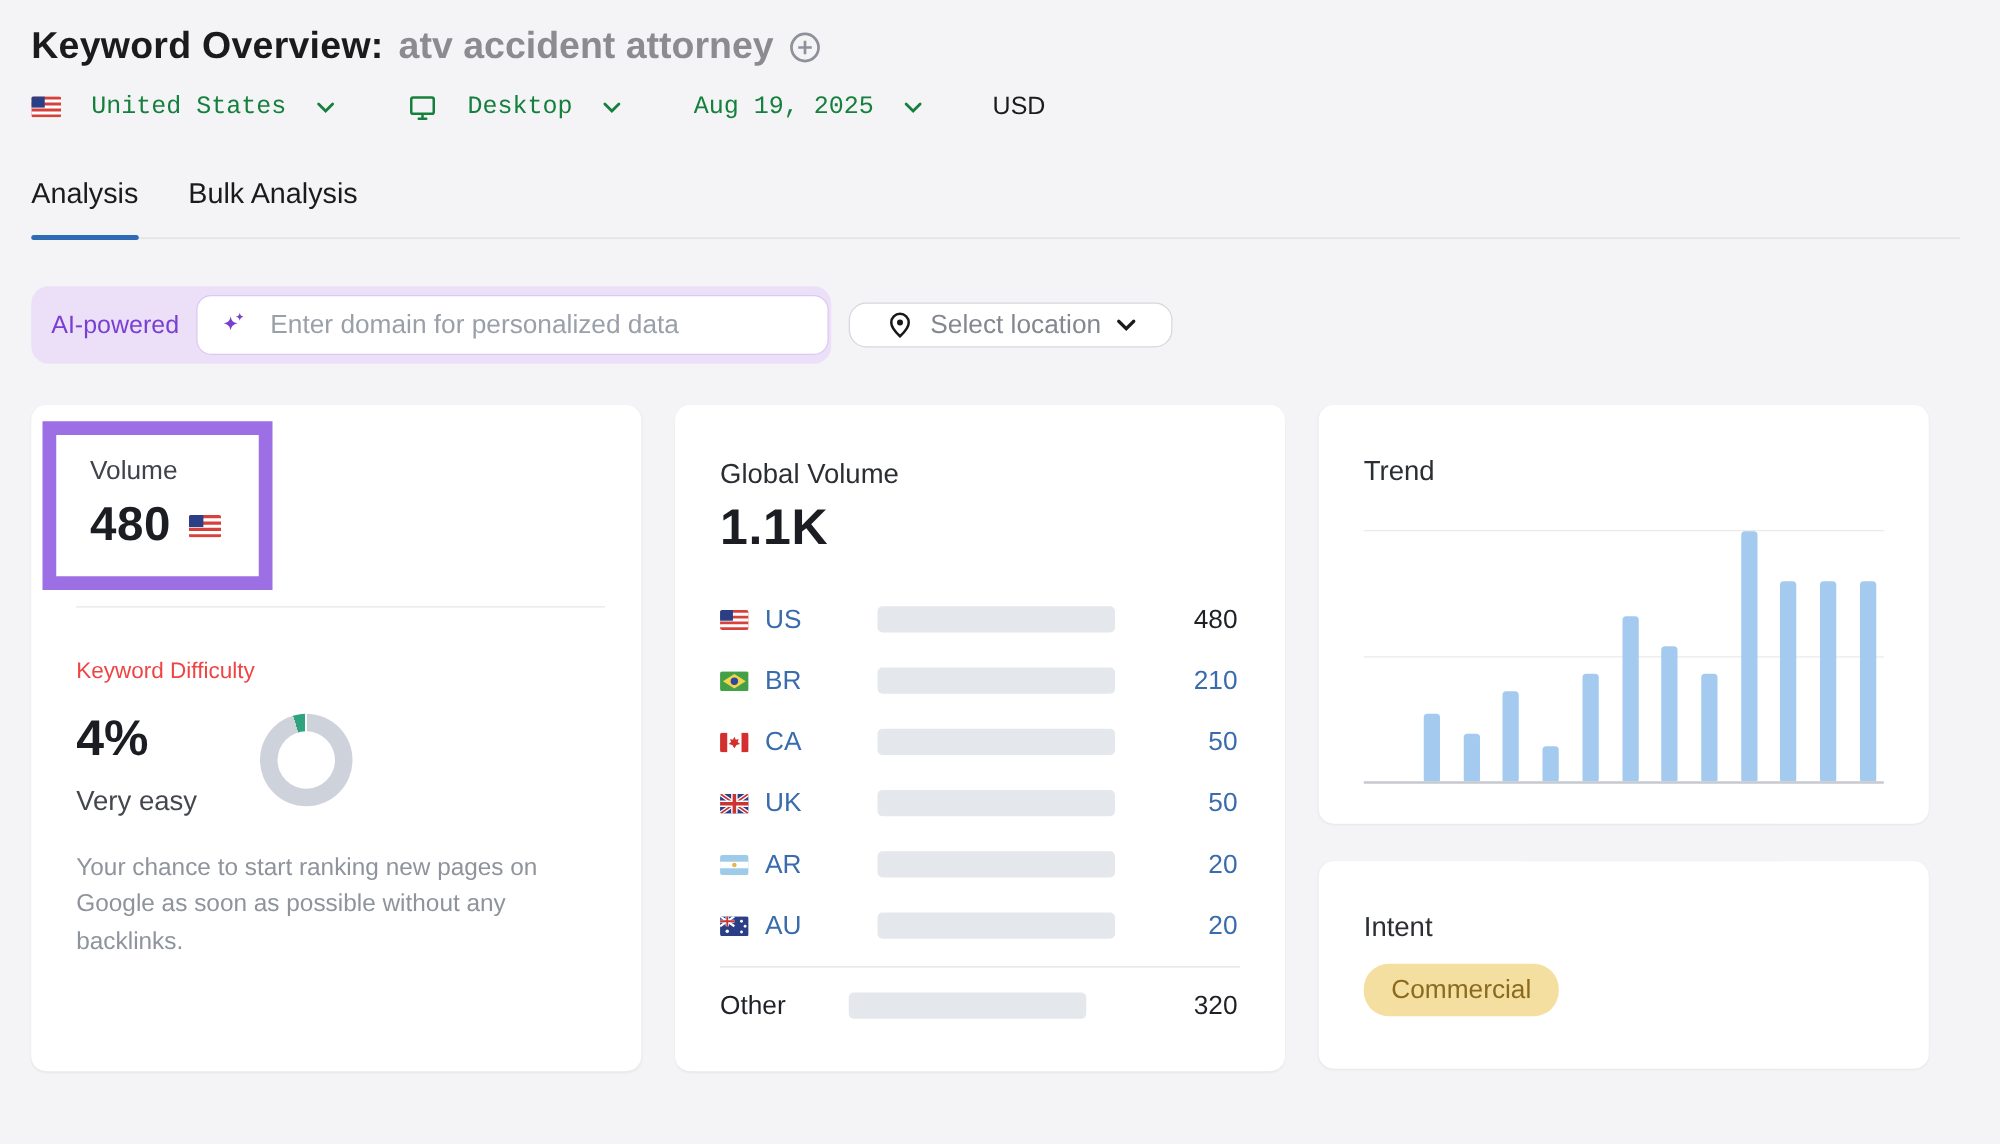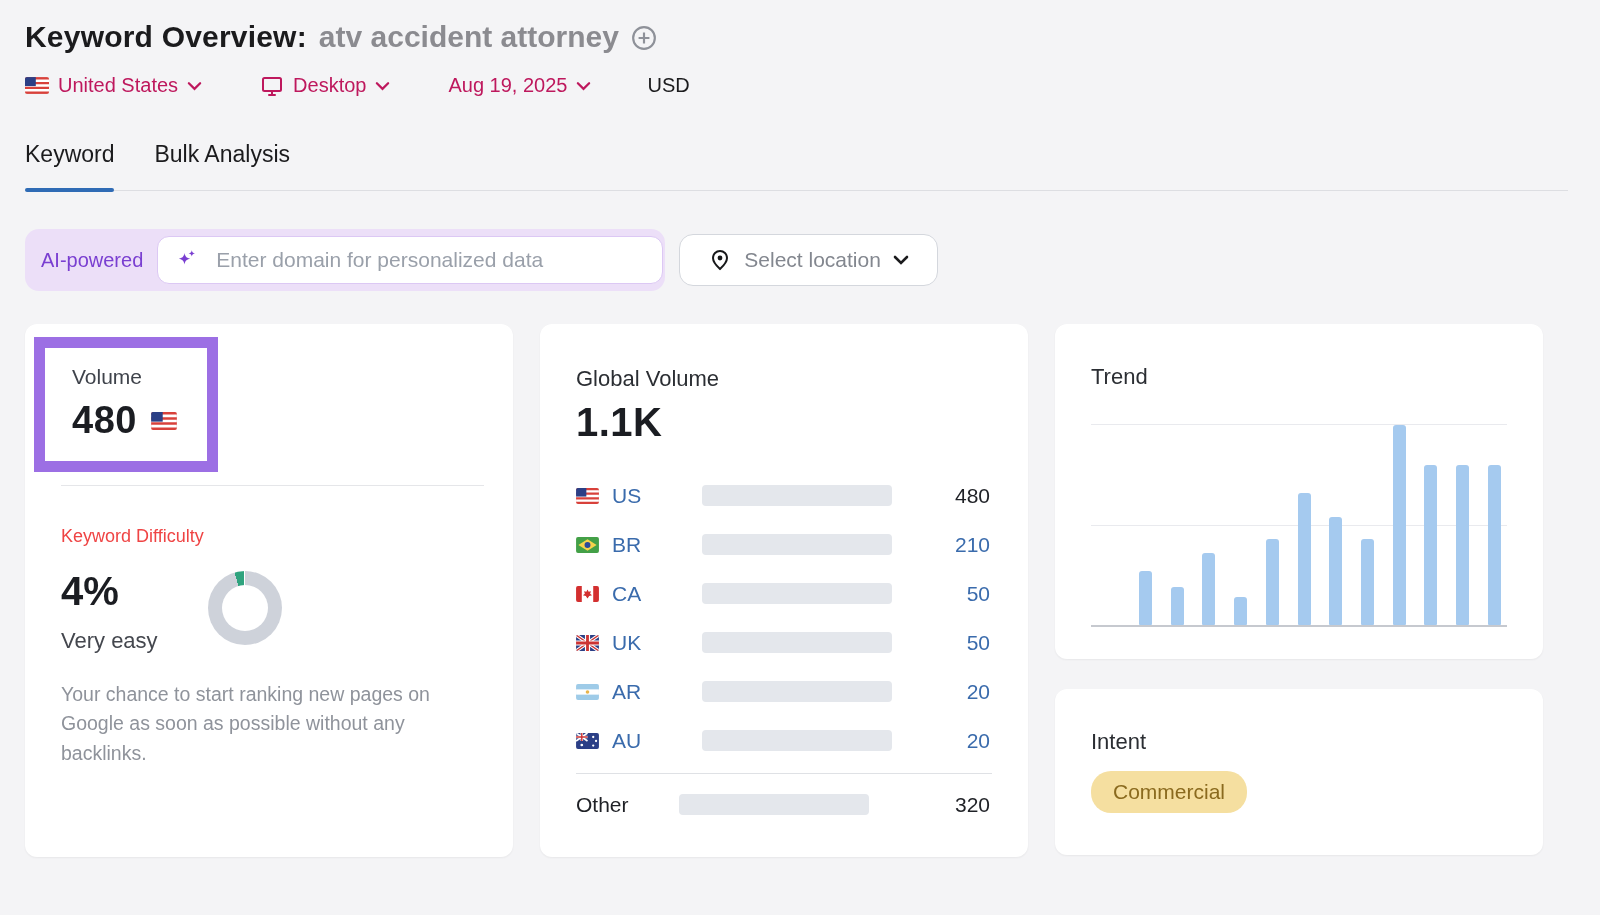--- a/index.html
+++ b/index.html
@@ -11,42 +11,42 @@
   }
   .page { padding:20px 0 0 25px; width:1575px; }
 
   
   .title-row { display:flex; align-items:center; gap:12px; }
   h1 { font-size:30px; font-weight:700; color:#1b1b1d; letter-spacing:.2px; }
   .title-keyword { font-size:30px; font-weight:700; color:#8b8b90; }
   .plus-icon { width:26px; height:26px; color:#8e9199; margin-top:2px; cursor:pointer; }
 
   .filter-row { display:flex; align-items:center; margin-top:20px; font-size:20px; }
-  .filter { display:flex; align-items:center; gap:9px; color:#be185d; cursor:pointer; }
+  .filter { display:flex; align-items:center; gap:24px; color:#15803d; cursor:pointer;font-family:Liberation Mono, monospace; }
   .filter + .filter { margin-left:58px; }
   .chev { width:15px; height:10px; }
   .flag { width:24px; height:17px; border-radius:2px; overflow:hidden; display:inline-flex; flex:none; }
   .flag svg { width:100%; height:100%; display:block; }
   .monitor-icon { width:24px; height:22px; }
   .currency { color:#1b1b1d; margin-left:56px; }
 
   
   .tabs { display:flex; gap:40px; margin-top:44px; border-bottom:1px solid #dddee2; width:1543px; }
   .tab { font-size:23px; font-weight:500; color:#1b1b1d; padding-bottom:22px; position:relative; cursor:pointer; }
   .tab.active::after { content:""; position:absolute; left:0; right:0; bottom:-2px; height:4px; background:#2f6bb5; border-radius:2px; }
 
   
   .ai-row { display:flex; align-items:center; gap:14px; margin-top:38px; }
   .ai-pill { display:flex; align-items:center; background:#ecdff8; border-radius:14px; padding:2px 2px 2px 16px; height:62px; }
   .ai-label { color:#7a3fd1; font-size:20px; font-weight:500; padding-right:14px; }
   .ai-input-wrap { display:flex; align-items:center; background:#fff; border:1px solid #dcc8f4; border-radius:12px; height:48px; padding:0 16px; gap:16px; }
   .sparkle-icon { width:26px; height:26px; flex:none; }
   .ai-input { border:none; outline:none; font-size:21px; color:#3f434b; width:430px; font-family:"Liberation Sans",sans-serif; background:transparent; }
   .ai-input::placeholder { color:#9aa0aa; }
-  .loc-btn { display:flex; align-items:center; gap:12px; background:#fff; border:1px solid #d4d7dd; border-radius:14px; height:52px; padding:0 28px; cursor:pointer; }
+  .loc-btn { display:flex; align-items:center; gap:12px; background:#fff; border:1px solid #d4d7dd; border-radius:14px; height:36px; padding:0 28px; cursor:pointer; }
   .pin-icon { width:24px; height:24px; }
   .loc-label { font-size:21px; color:#83878f; }
   .loc-chev { width:16px; height:10px; color:#1b1b1d; }
 
   
   .cards { display:grid; grid-template-columns:488px 488px 488px; gap:29px 27px; margin-top:33px; }
   .card { background:#fff; border-radius:12px; box-shadow:0 1px 2px rgba(30,30,40,.06); }
   .card1 { height:533px; }
   .col3 { display:flex; flex-direction:column; gap:30px; }
   .card-intent { height:166px; padding:40px 36px; }
@@ -137,21 +137,21 @@
     <div class="filter">
       <span>Aug 19, 2025</span>
       <svg class="chev" viewBox="0 0 16 10" fill="none" stroke="currentColor" stroke-width="2.4" stroke-linecap="round">
           <path d="M2 2l6 6 6-6"></path>
         </svg>
     </div>
     <span class="currency">USD</span>
   </div>
 
   <div class="tabs">
-    <div class="tab active">Keyword</div>
+    <div class="tab active">Analysis</div>
     <div class="tab">Bulk Analysis</div>
   </div>
 
   <div class="ai-row">
     <div class="ai-pill">
       <span class="ai-label">AI-powered</span>
       <div class="ai-input-wrap">
         <svg class="sparkle-icon" viewBox="0 0 26 26" fill="#7a3fd1">
           <path d="M10.5 6c.6 3.6 2 5 5.7 5.7-3.7.7-5.1 2.1-5.7 5.7-.6-3.6-2-5-5.7-5.7 3.7-.7 5.1-2.1 5.7-5.7z"></path>
           <path d="M17.8 3.2c.35 2 1.1 2.8 3.2 3.2-2.1.4-2.85 1.2-3.2 3.2-.35-2-1.1-2.8-3.2-3.2 2.1-.4 2.85-1.2 3.2-3.2z"></path>

